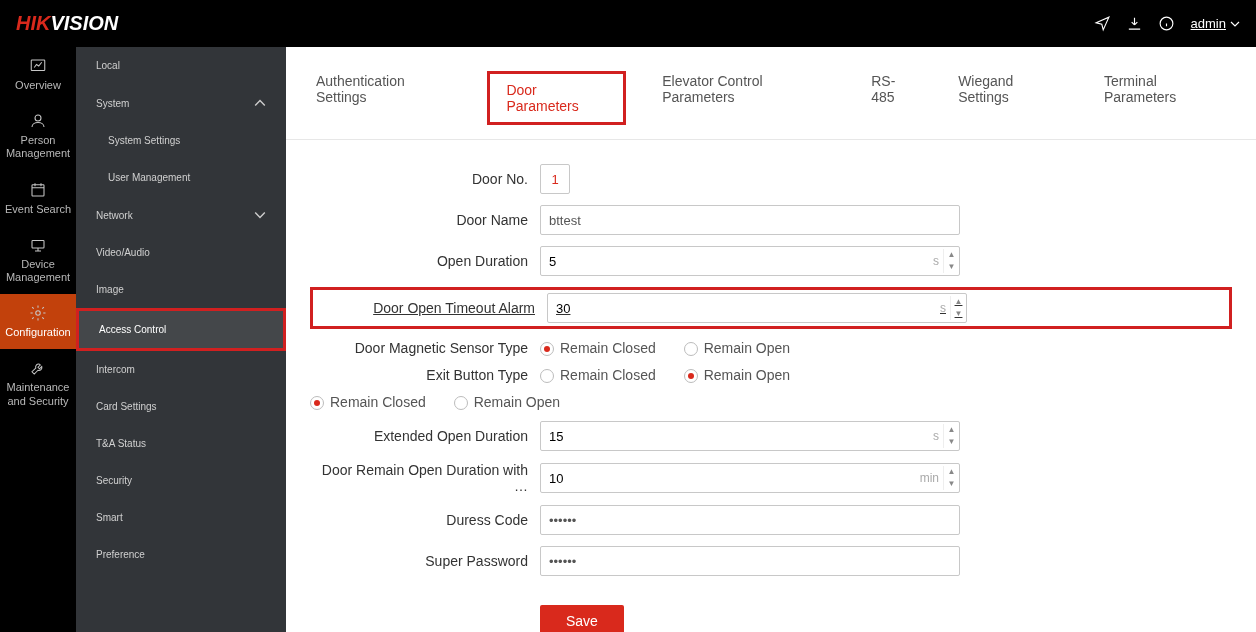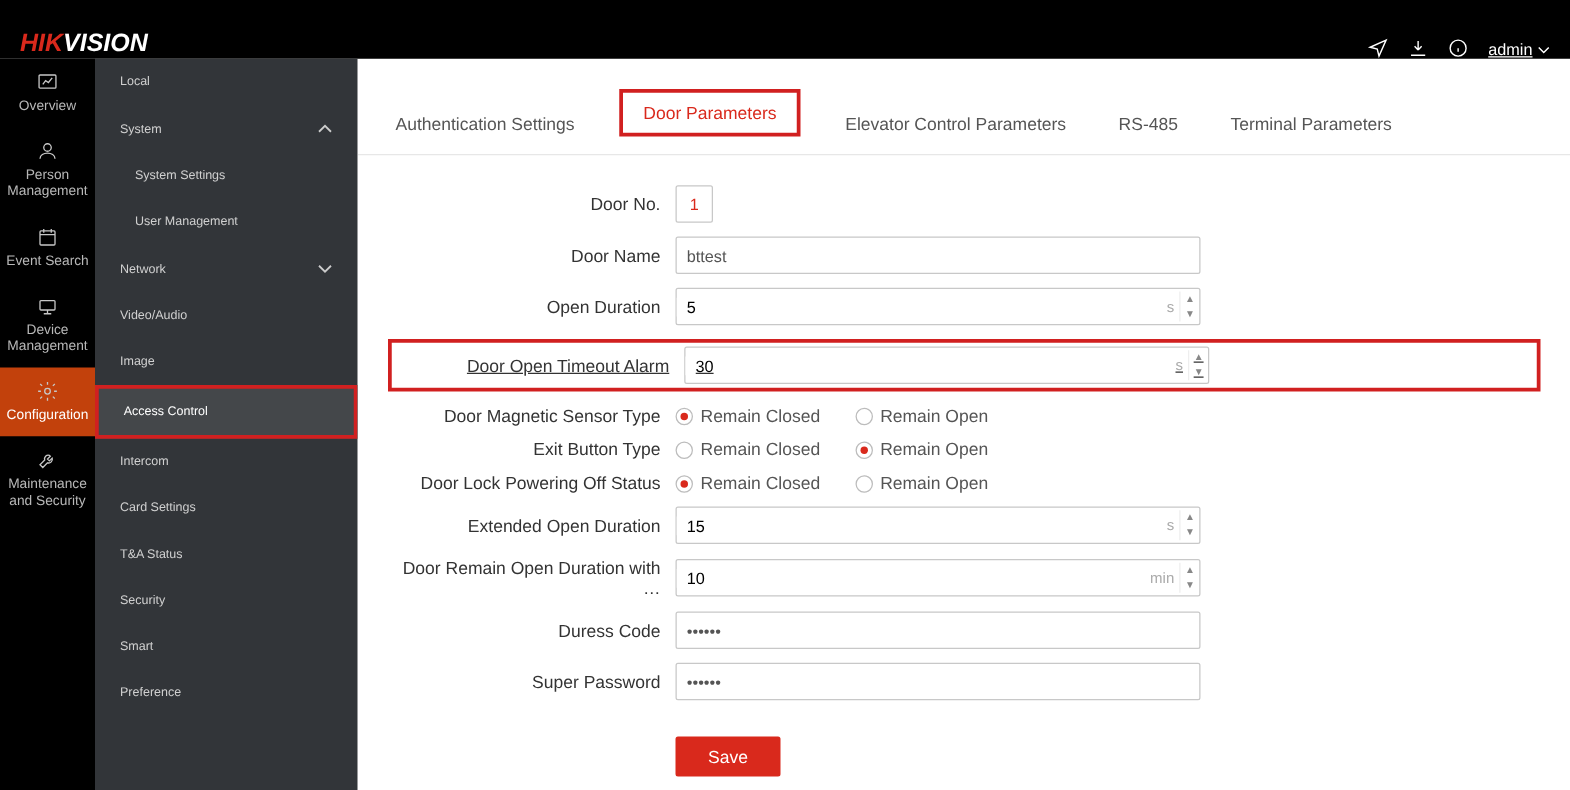--- a/index.html
+++ b/index.html
@@ -1,36 +1,36 @@
 <!DOCTYPE html>
 <html><head>
 <meta charset="utf-8">
 <style>
   * { box-sizing: border-box; margin: 0; padding: 0; }
   body { font-family: Arial, Helvetica, sans-serif; font-size: 13px; background: #fff; color: #333; width: 1256px; height: 632px; overflow: hidden; }
-  .header { height: 47px; background: #000; display: flex; align-items: flex-end; padding: 0 16px; }
+  .header { height: 47px; background: #000; display: flex; align-items: center; padding: 12px 16px; }
   .logo { font-size: 20px; font-style: italic; font-weight: bold; }
   .logo-hik { color: #d9291c; }
   .logo-vision { color: #fff; }
   .header-spacer { flex: 1; }
   .header-icon { width: 32px; color: #fff; display: inline-flex; justify-content: center; align-items: center; font-size: 16px; }
   .admin { color: #fff; font-size: 13px; margin-left: 8px; display: inline-flex; align-items: center; gap:4px;text-decoration:underline; }
   .admin svg { width:10px; height:10px; fill:#fff; }
   .layout { display: flex; height: 585px; }
   .nav1 { width: 76px; background: #000; color: #b8b8b8; display: flex; flex-direction: column; }
   .nav1-item { display: flex; flex-direction: column; align-items: center; justify-content: center; padding: 10px 2px; font-size: 11px; text-align:center; line-height:1.2; gap:4px; }
   .nav1-item svg { width: 18px; height:18px; stroke:#c7c7c7; fill:none; stroke-width:1.4; }
   .nav1-item.active { background: #c2410c; color:#fff; }
   .nav2 { width: 210px; background: #323539; color: #d0d0d0; padding-top: 0; overflow-y:auto; }
   .nav2-item { padding: 13px 20px; font-size: 10px; display:flex; justify-content:space-between; align-items:center; }
   .nav2-sub { padding-left: 32px; }
   .nav2-item.active { background: #44474a; color: #fff; align-items: center; }
   .chev { width:12px; height:12px; }
   .main { flex: 1; background:#fff; padding: 0 0 0 0; overflow-y:auto; }
-  .tabs { display:flex; gap: 30px; padding: 24px 24px 14px 24px; border-bottom: 1px solid #e7e7e7; font-size: 14px; align-items: flex-end; }
+  .tabs { display:flex; gap: 30px; padding: 24px 24px 14px 24px; border-bottom: 1px solid #e7e7e7; font-size: 14px; }
   .tab { color: #555; padding: 2px 6px; }
   .tab.active { color: #d9291c; }
   .form { padding: 24px 24px 30px 24px; }
   .row { display:flex; align-items:center; margin-bottom: 11px; }
   .lbl { width: 230px; text-align: right; padding-right: 12px; color: #333; font-size: 14px; }
   .ctrl { width: 420px; display:flex; align-items:center; }
   .boxinput { border:1px solid #c8c8c8; border-radius:2px; height:30px; padding:0 8px; font-size:13px; color:#555; background:#fff; }
   .boxinput.small { width:30px; text-align:center; }
   .boxinput.full { flex:1; }
   .spinwrap { display:flex; align-items:center; border:1px solid #c8c8c8; border-radius:2px; height:30px; flex:1; }
@@ -174,20 +174,21 @@
         <span>Preference</span>
       </div>
   </div>
 
   <div class="main">
     <div class="tabs">
       <div class="tab"><span>Authentication Settings</span></div>
       <div class="tab active hl-tab"><span>Door Parameters</span></div>
       <div class="tab"><span>Elevator Control Parameters</span></div>
       <div class="tab"><span>RS-485</span></div>
+      <div class="tab"><span>Wiegand Settings</span></div>
       <div class="tab"><span>Terminal Parameters</span></div>
     </div>
 
     <div class="form">
 
       <div class="row">
         <div class="lbl">Door No.</div>
         <div class="ctrl">
             <input class="boxinput small" style="color: rgb(217, 41, 28);" value="1">
           </div>
@@ -250,21 +251,20 @@
               <span>Remain Closed</span>
             </label>
           <label class="radio">
               <span class="rb sel"></span>
               <span>Remain Open</span>
             </label>
         </div>
       </div>
 
       <div class="row">
-        <div class="lbl">Door Lock Powering Off Status</div>
         <div class="ctrl radios">
           <label class="radio">
               <span class="rb sel"></span>
               <span>Remain Closed</span>
             </label>
           <label class="radio">
               <span class="rb"></span>
               <span>Remain Open</span>
             </label>
         </div>

